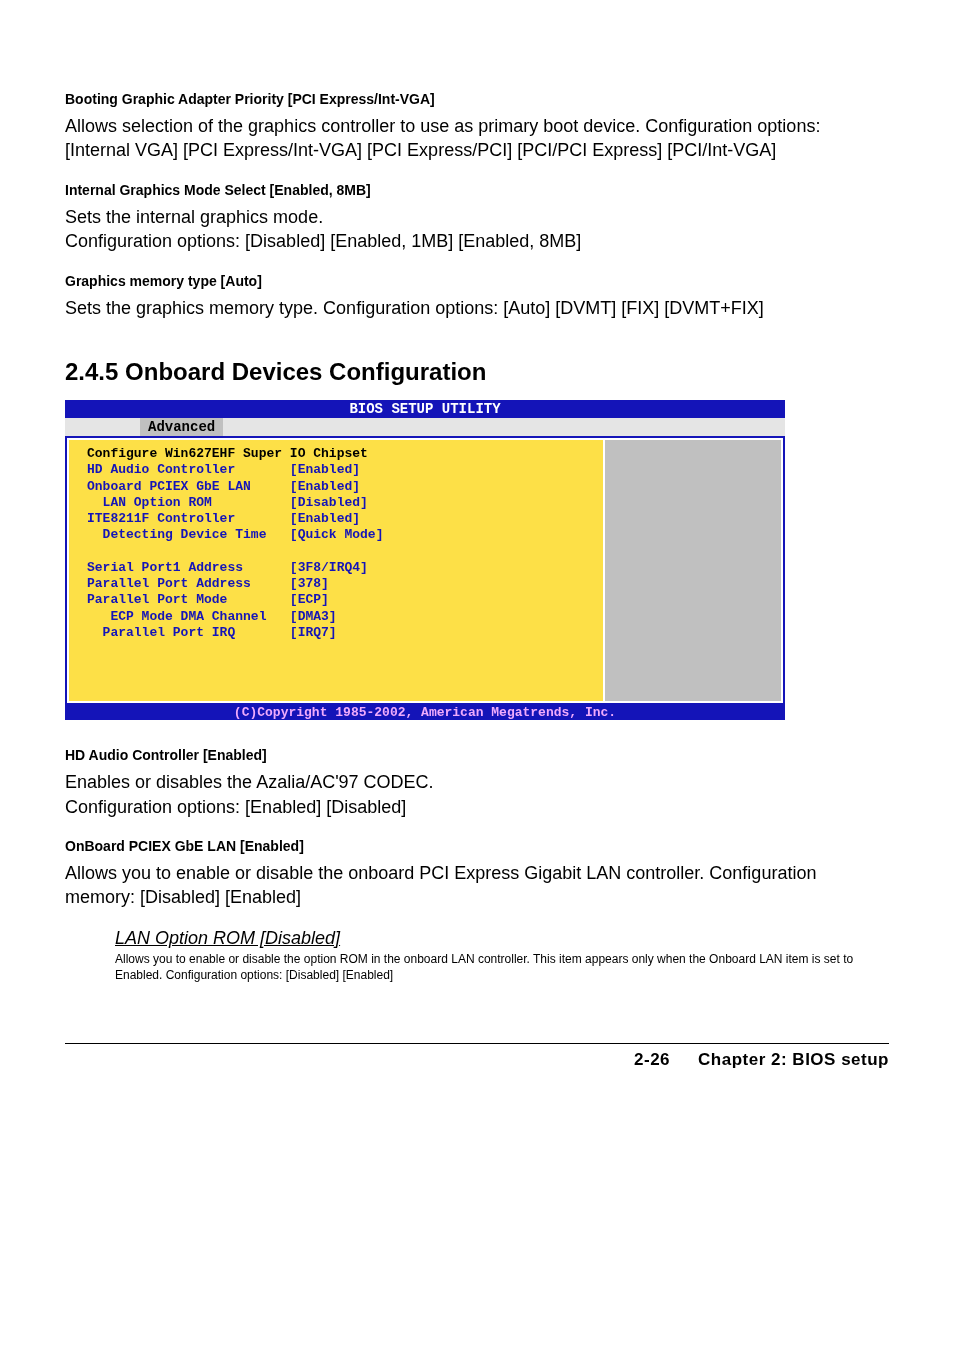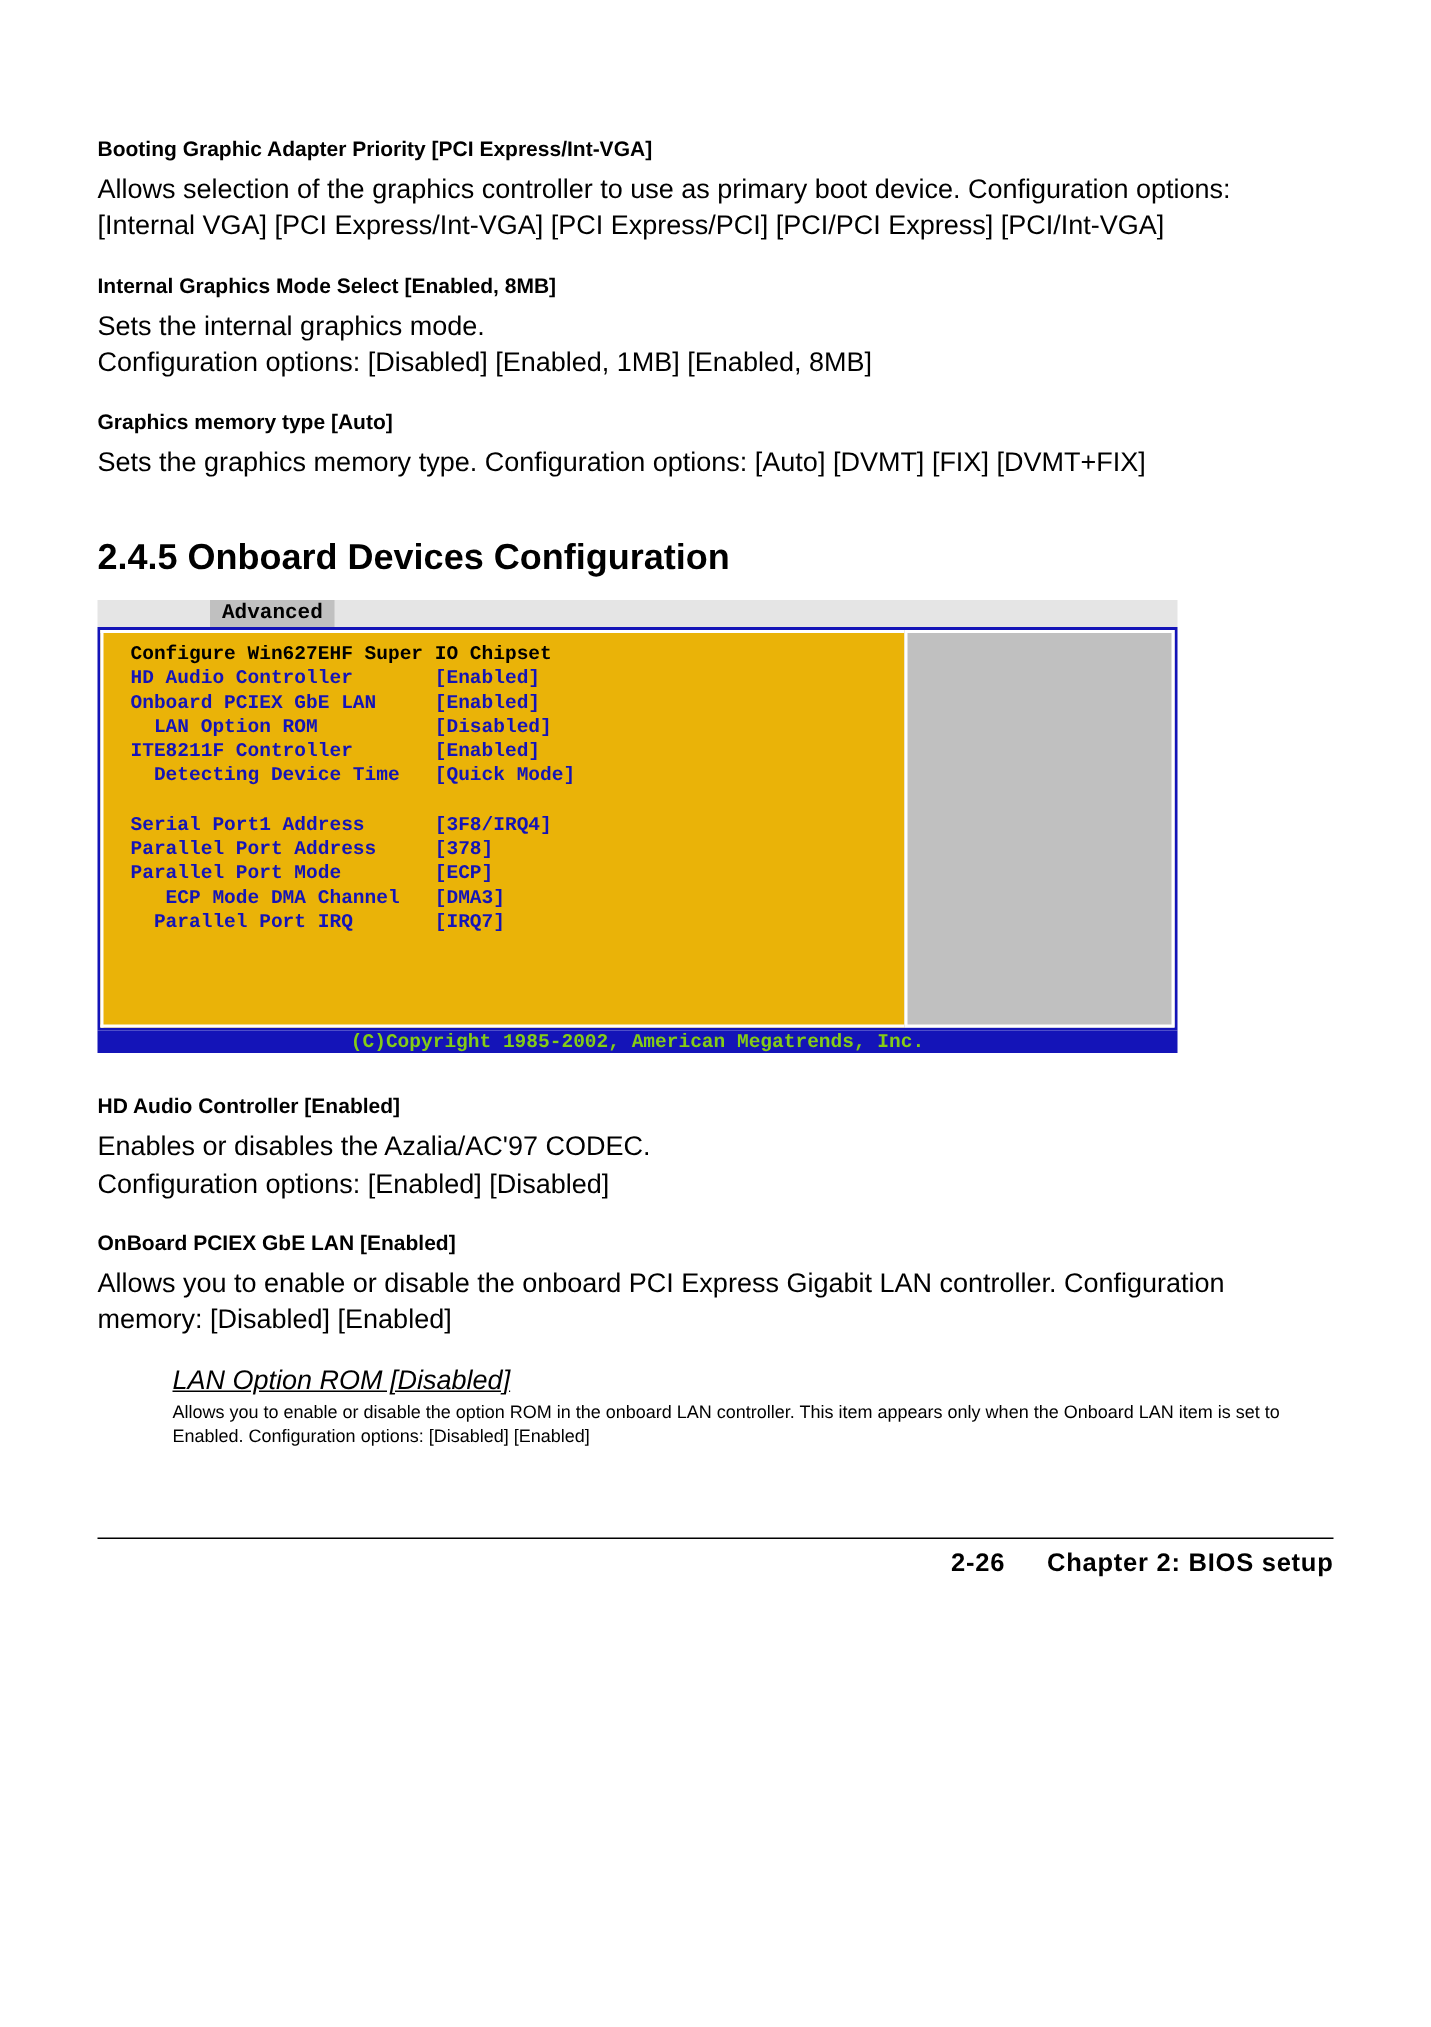--- a/index.html
+++ b/index.html
@@ -57,21 +57,21 @@
     padding: 1px 8px;
     margin-left: 75px;
     font-size: 14px;
   }
   .bios-body {
     display: flex;
     border: 2px solid #1414b8;
   }
   .bios-left {
     flex: 1;
-    background: #eab308;
+    background: #fde047;
     border: 2px solid #fff;
     border-right: none;
     padding: 6px 18px 60px 18px;
     font-family: "Courier New", monospace;
     font-weight: bold;
     font-size: 13px;
     color: #1414b8;
     line-height: 1.25;
     white-space: pre;
   }
@@ -79,21 +79,21 @@
     color: #000;
     margin-bottom: 8px;
   }
   .bios-right {
     width: 180px;
     background: #c0c0c0;
     border: 2px solid #fff;
   }
   .bios-footer {
     background: #1414b8;
-    color: #84cc16;
+    color: #f0abfc;
     font-family: "Courier New", monospace;
     font-weight: bold;
     text-align: center;
     font-size: 13px;
     padding: 0;
   }
   .sub-block {
     margin-left: 50px;
     margin-bottom: 18px;
   }
@@ -128,20 +128,21 @@
 <div class="heading-bold">Internal Graphics Mode Select [Enabled, 8MB]</div>
 <div class="body-text" style="white-space:pre-line">Sets the internal graphics mode.
 Configuration options: [Disabled] [Enabled, 1MB] [Enabled, 8MB]</div>
 
 <div class="heading-bold">Graphics memory type [Auto]</div>
 <div class="body-text">Sets the graphics memory type. Configuration options: [Auto] [DVMT] [FIX] [DVMT+FIX]</div>
 
 <div class="section-number-heading">2.4.5   Onboard Devices Configuration</div>
 
 <div class="bios-box">
+  <div class="bios-header">BIOS SETUP UTILITY</div>
   <div class="bios-tab-row">
     <div class="bios-tab">Advanced</div>
   </div>
   <div class="bios-body">
     <div class="bios-left"><span class="bios-left-title">Configure Win627EHF Super IO Chipset</span>
 <span id="bios-rows">HD Audio Controller       [Enabled]
 Onboard PCIEX GbE LAN     [Enabled]
   LAN Option ROM          [Disabled]
 ITE8211F Controller       [Enabled]
   Detecting Device Time   [Quick Mode]

